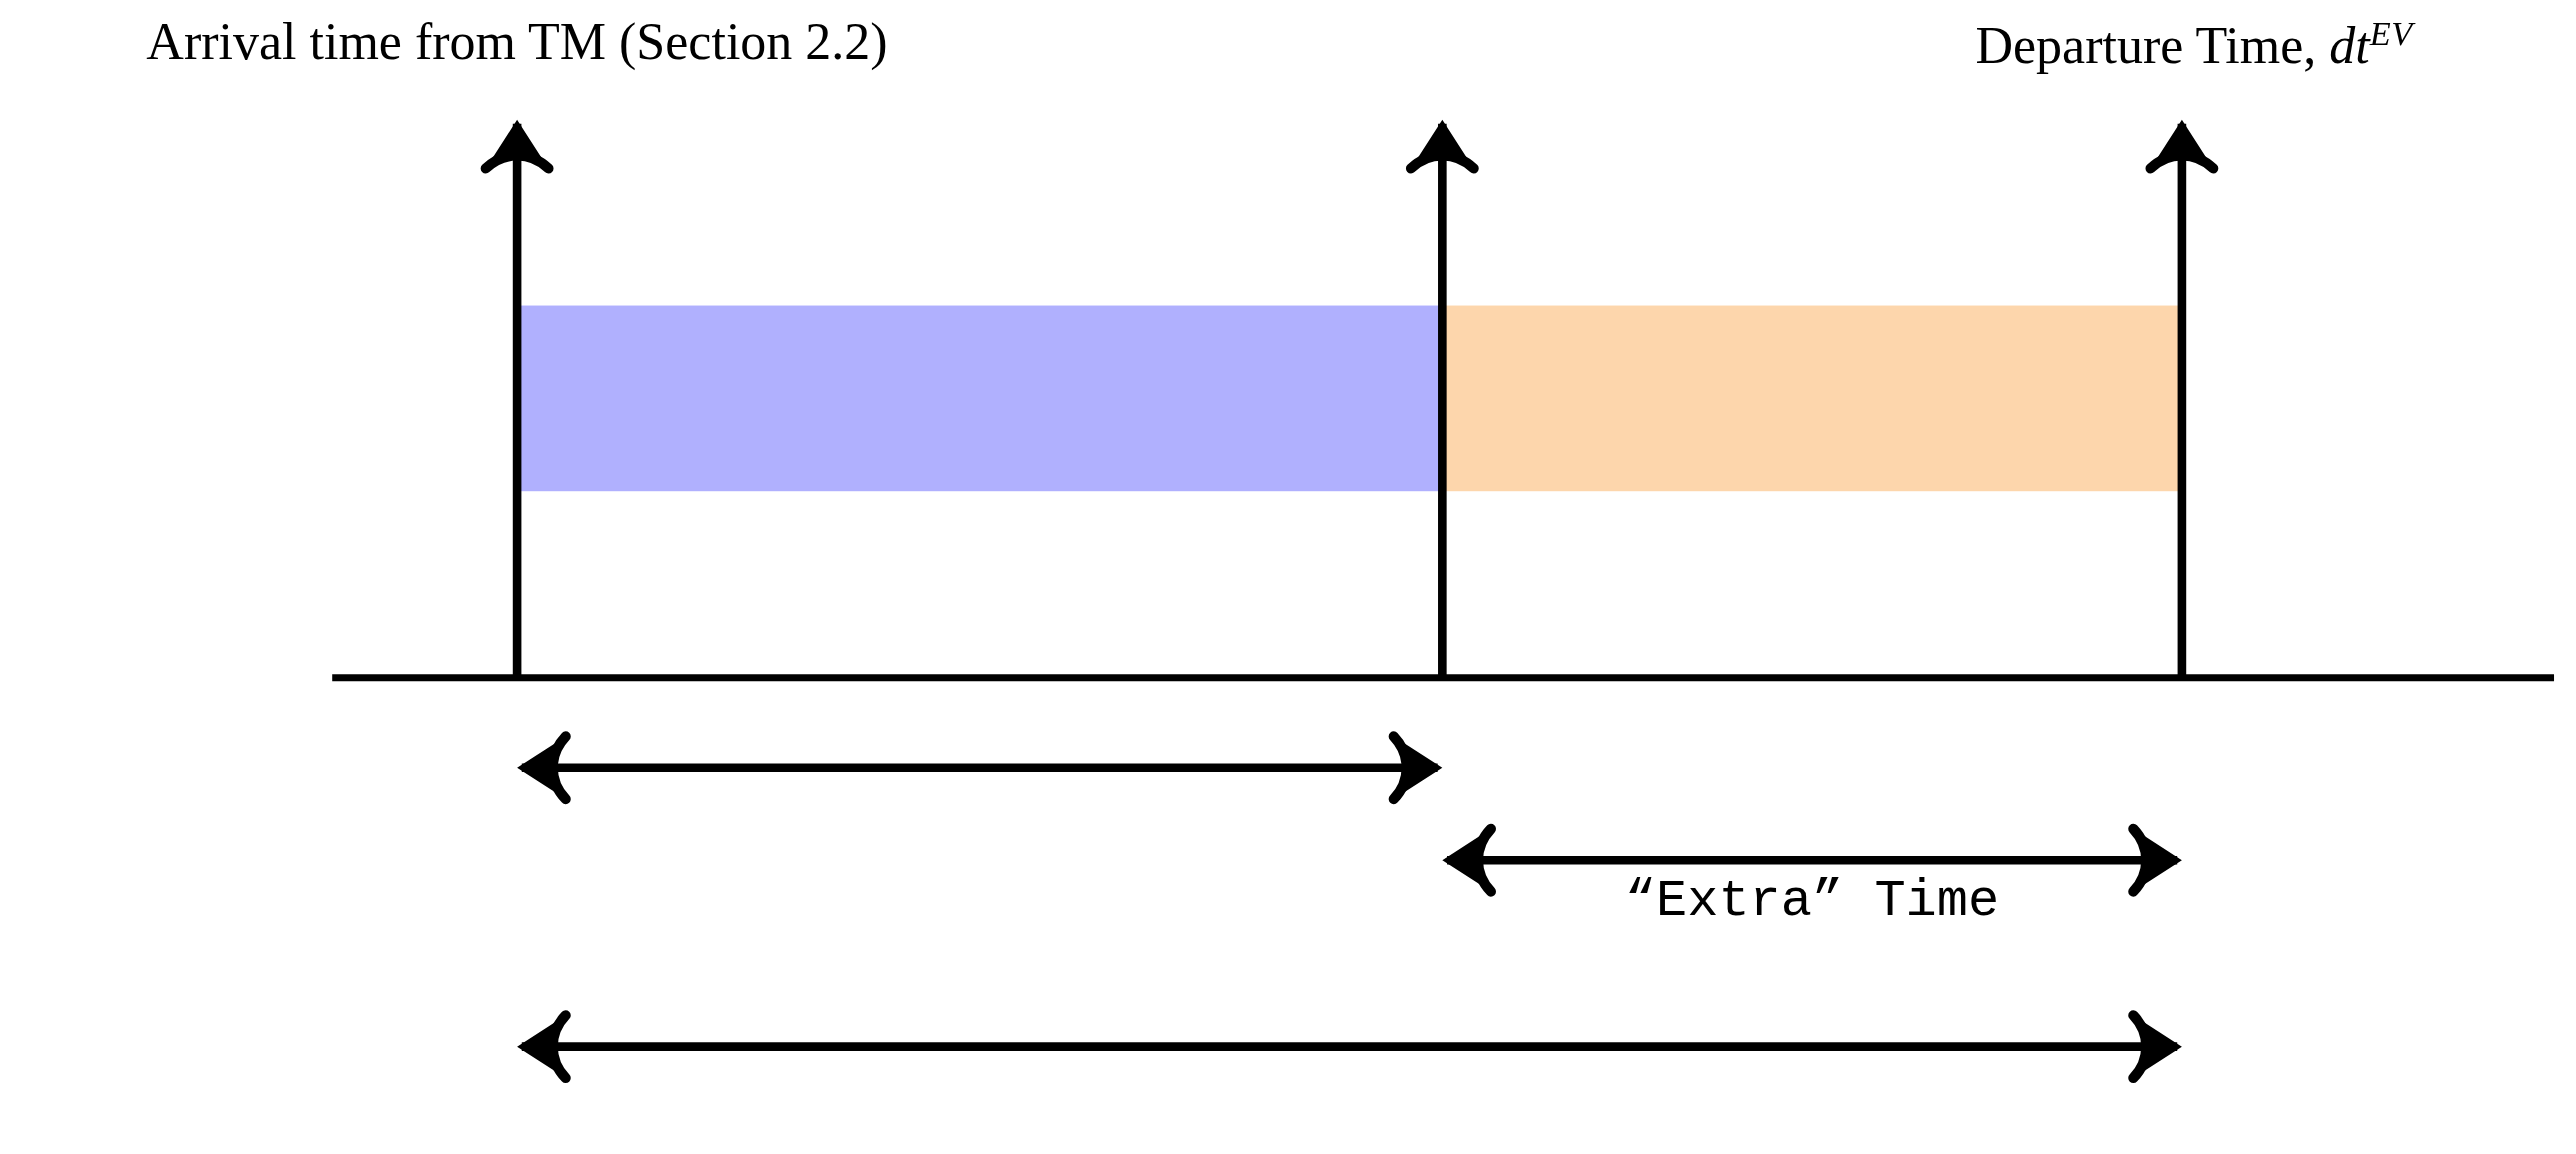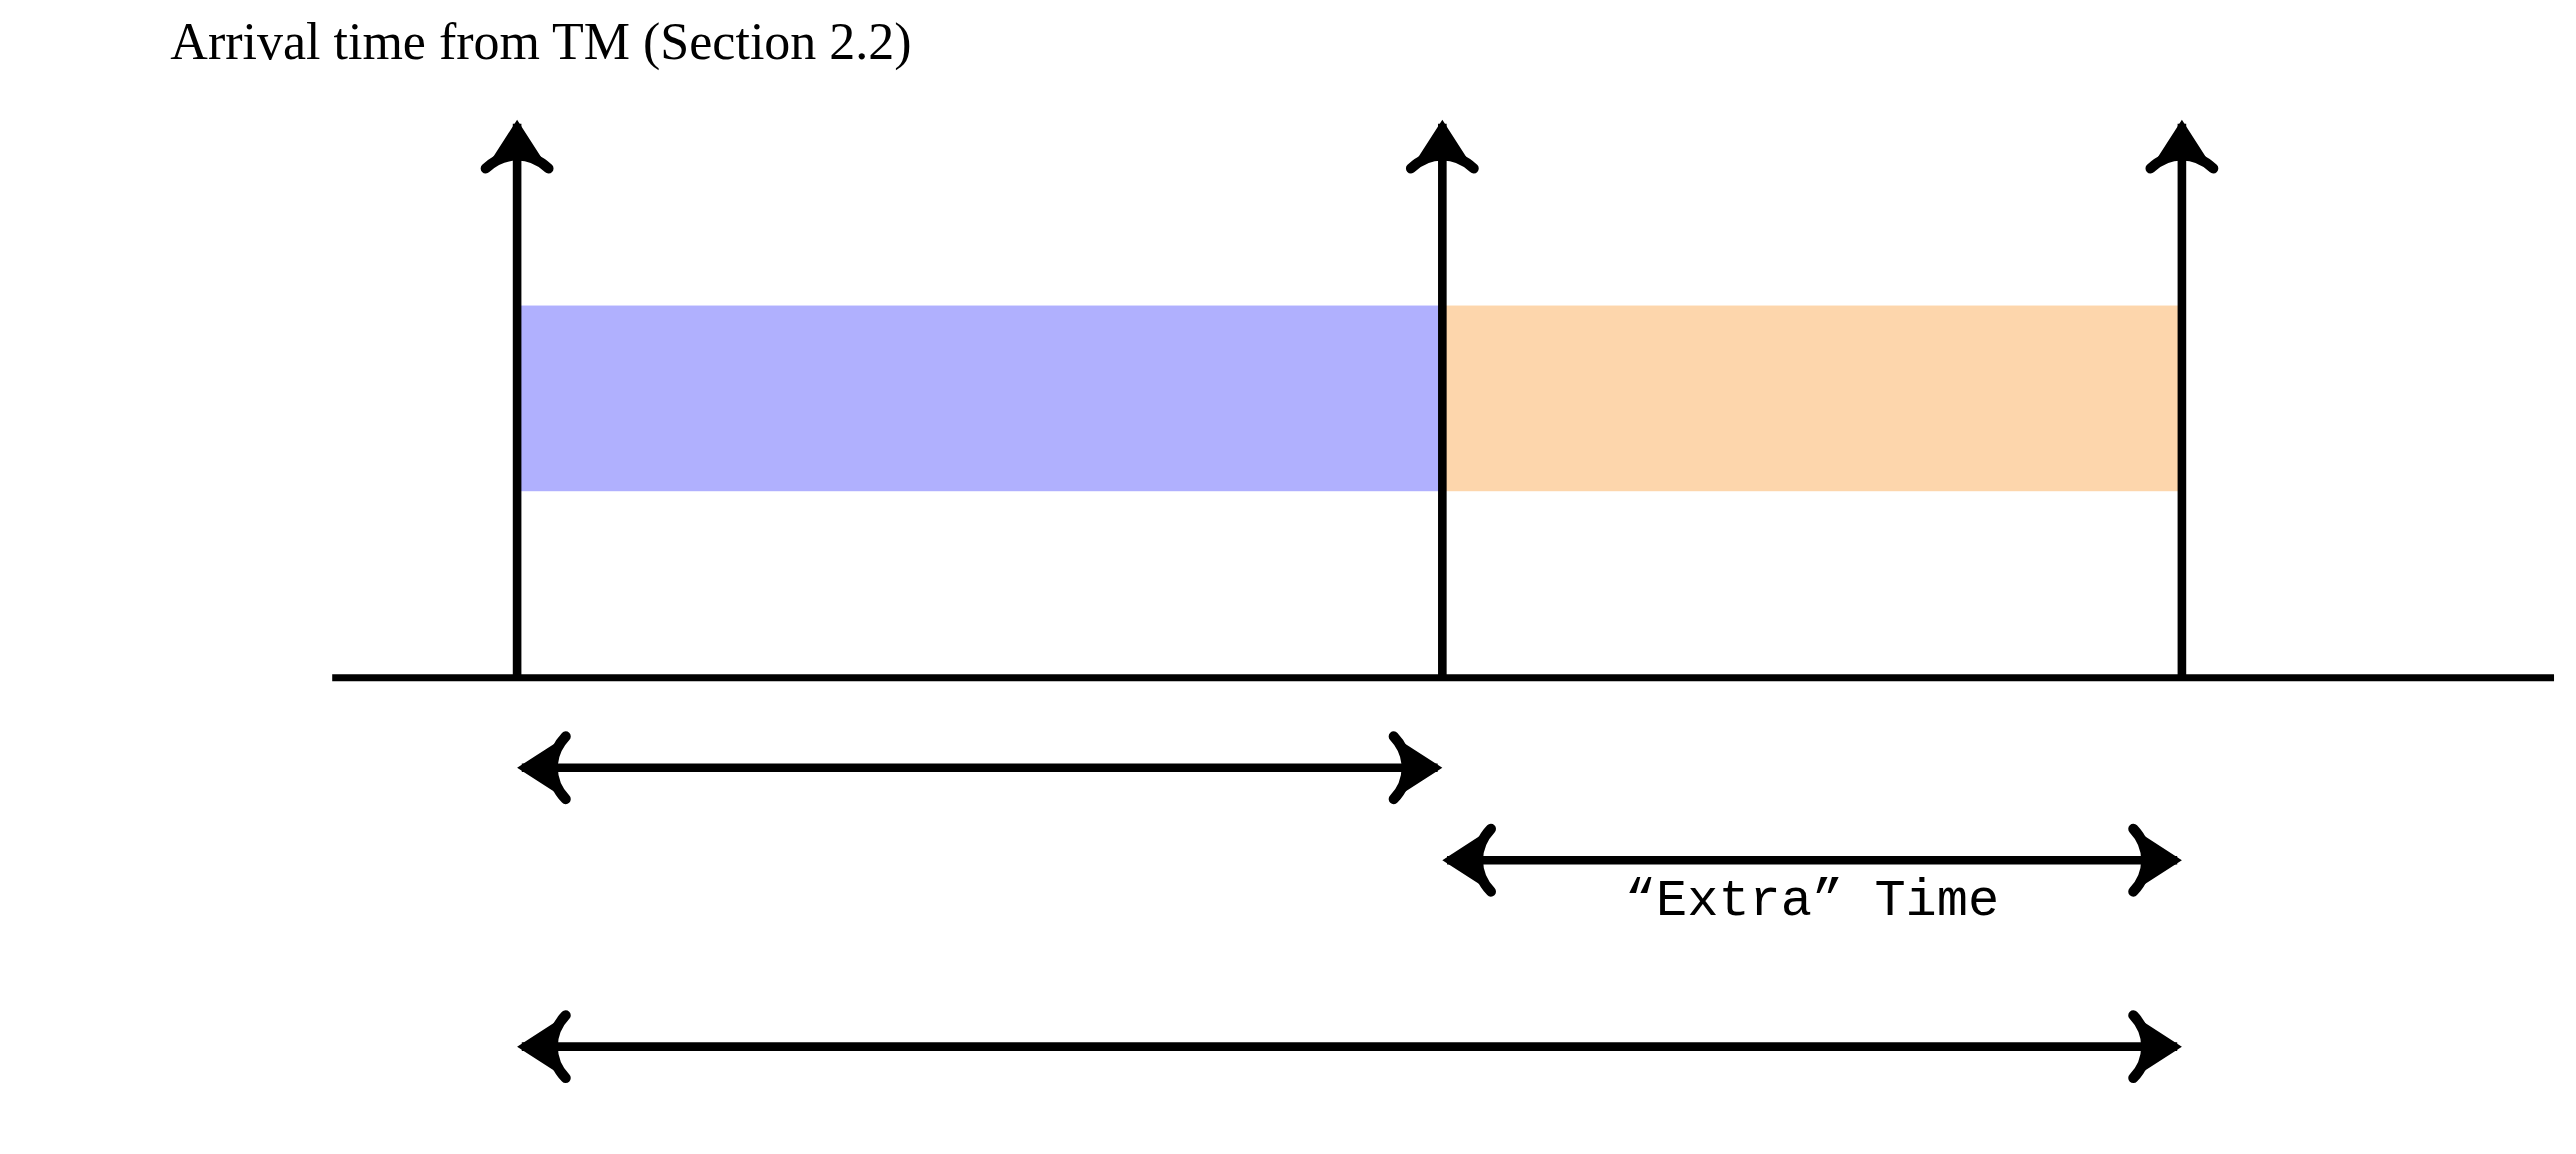--- a/index.html
+++ b/index.html
@@ -61,25 +61,28 @@
       <use href="#head-r" x="1841" y="1098" transform="rotate(180 1841 1098)"></use>
     </g>
 
     <g>
       <line x1="666" y1="1336" x2="2779" y2="1336" stroke="#000" stroke-width="11"></line>
       <use href="#head-r" x="2785" y="1336"></use>
       <use href="#head-r" x="660" y="1336" transform="rotate(180 660 1336)"></use>
     </g>
   </svg>
 
-  <div class="lbl ctr" style="left:541px;top:15.7px;">
+  <div class="lbl ctr" style="left:517px;top:15.7px;">
     <span>Arrival time from TM (Section 2.2)</span>
   </div>
 
 
+  <div class="lbl ctr" style="left:2194px;top:15.7px;">
+    <span>Departure Time, </span><span class="math">dt</span><span class="sup">EV</span>
+  </div>
 
 
   <div class="lbl ctr" style="left:1812px;top:876px;font-family:Liberation Mono, monospace;">
     <span>“Extra” Time</span>
   </div>
 
 
 </div>
 
 

